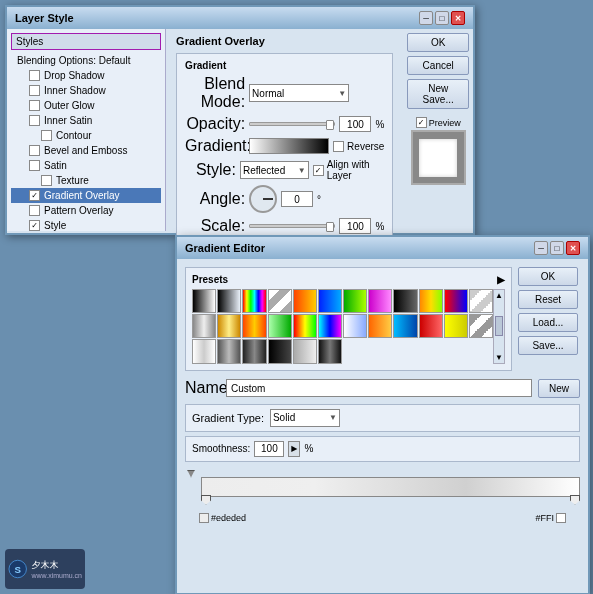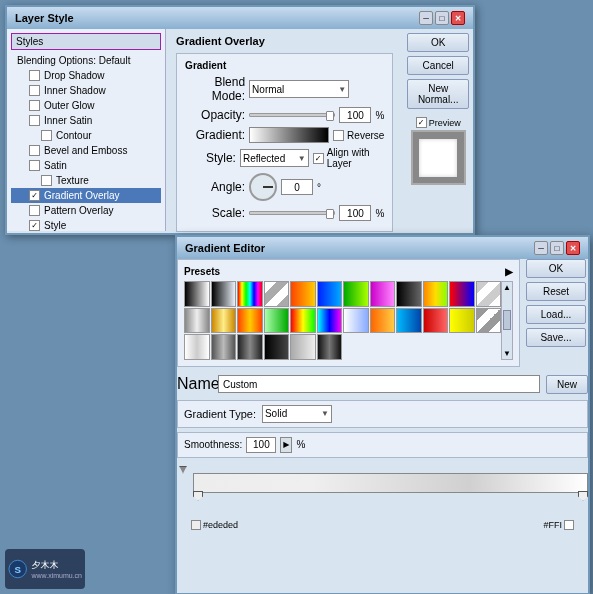--- a/index.html
+++ b/index.html
@@ -90,21 +90,21 @@
       font-size: 10px;
       font-weight: bold;
       margin-bottom: 4px;
     }
     .form-row {
       display: flex;
       align-items: center;
       margin-bottom: 4px;
       gap: 4px;
     }
-    .form-label { width: 60px; font-size: 12px; text-align: right; }
+    .form-label { width: 60px; font-size: 16px; text-align: right; }
     .select-box {
       border: 1px solid #888;
       background: #fff;
       padding: 1px 2px;
       font-size: 10px;
       height: 18px;
       width: 100px;
       display: flex; align-items: center; justify-content: space-between;
       cursor: pointer;
     }
@@ -202,21 +202,21 @@
     .ge-title {
       background: linear-gradient(to bottom, #c8dcf0, #8ab0d0);
       padding: 4px 8px;
       font-weight: bold;
       font-size: 11px;
       color: #000;
       display: flex;
       justify-content: space-between;
       align-items: center;
     }
-    .ge-body { }
+    .ge-body { padding: 8px; }
     .presets-section {
       border: 1px solid #aab8cc;
       background: #e8eff8;
       padding: 6px;
       margin-bottom: 8px;
     }
     .presets-title {
       font-size: 10px;
       font-weight: bold;
       margin-bottom: 4px;
@@ -449,21 +449,21 @@
           </div>
           <input class="number-input" type="text" value="100" style="">
           <span class="unit-label">%</span>
         </div>
       </div>
     </div>
 
     <div class="ls-right-buttons">
       <button class="ls-btn">OK</button>
       <button class="ls-btn">Cancel</button>
-      <button class="ls-btn">New Normal...</button>
+      <button class="ls-btn">New Save...</button>
       <div style="margin-top: 4px;">
         <div class="preview-label">
           <div class="checkbox-small checked">✓</div>
           <span>Preview</span>
         </div>
         <div class="preview-box">
           <div class="preview-inner"></div>
         </div>
       </div>
     </div>
@@ -566,21 +566,21 @@
           <div style="height: 6px; background: transparent; position: relative; margin-bottom: 1px;"></div>
           <div class="gradient-bar" style="background: linear-gradient(to right, #ededed, #efefef 30%, #d0d0d0 70%, #fff); height: 20px; border: 1px solid #888;">
           </div>
           <div style="height: 8px; position: relative;">
             <div style="position: absolute; left: 0; bottom: 0; width: 10px; height: 10px; background: #ededed; border: 1px solid #555; clip-path: polygon(0 0, 100% 0, 100% 60%, 50% 100%, 0 60%);"></div>
             <div style="position: absolute; right: 0; bottom: 0; width: 10px; height: 10px; background: #efefef; border: 1px solid #555; clip-path: polygon(0 0, 100% 0, 100% 60%, 50% 100%, 0 60%);"></div>
           </div>
         </div>
       </div>
 
-      <div style="display: flex; justify-content: space-between; align-items: center; padding: 0 14px; font-size: 9px; margin-top: 19px;">
+      <div style="display: flex; justify-content: space-between; align-items: center; padding: 0 14px; font-size: 9px; margin-top: 8px;">
         <div style="display: flex; align-items: center; gap: 2px;">
           <div style="width: 10px; height: 10px; background: #ededed; border: 1px solid #888; display: inline-block;"></div>
           <span>#ededed</span>
         </div>
         <div style="display: flex; align-items: center; gap: 2px;">
           <span>#FFI</span>
           <div style="width: 10px; height: 10px; background: #fff; border: 1px solid #888; display: inline-block;"></div>
         </div>
       </div>
     </div>

